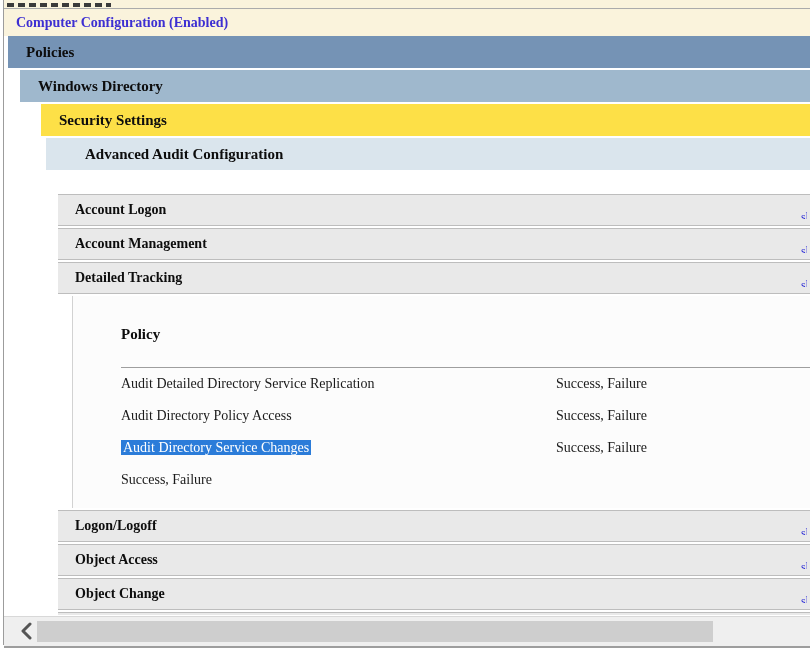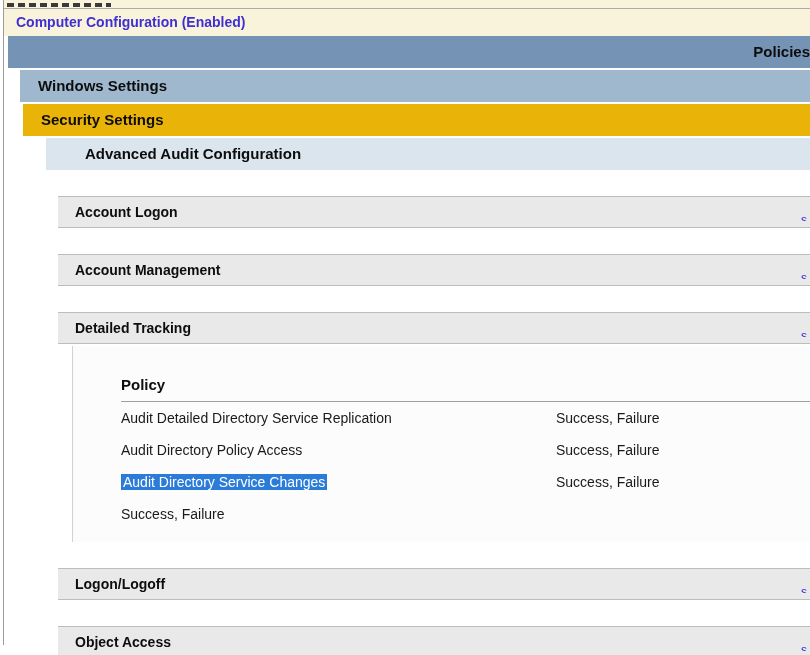--- a/index.html
+++ b/index.html
@@ -1,52 +1,52 @@
 <!DOCTYPE html>
 <html><head>
 <meta charset="utf-8">
 <style>
   html,body{margin:0;padding:0;background:#ffffff;}
   .page{
     width:810px;height:655px;position:relative;overflow:hidden;
-    background:#ffffff;font-family:Liberation Sans, sans-serif;
+    background:#ffffff;font-family:Liberation Serif, serif;
     -webkit-font-smoothing:antialiased;
   }
   .vline{position:absolute;left:3px;top:0;height:645px;width:1px;background:#9C9C9C;}
   .content{padding-left:4px;position:relative;}
 
   
   .top-strip{height:8px;background:#FAF3DC;border-bottom:1px solid #ABABAB;position:relative;}
   .fragment{position:absolute;left:3px;bottom:1px;width:104px;height:4px;
     background:repeating-linear-gradient(90deg,#3a3a3a 0 7px,rgba(0,0,0,0) 7px 11px);}
 
   
   .title-band{height:27px;background:#FAF3DC;color:#3D2FD2;font-weight:bold;
     font-size:14px;line-height:27px;padding-left:12px;}
 
   
   .band{font-weight:bold;font-size:15px;color:#0d0d0d;height:32px;line-height:32px;
     margin-bottom:2px;padding-left:18px;}
-  .band-policies{background:#7593B5;margin-left:4px;text-align:right;}
+  .band-policies{background:#7593B5;margin-left:4px;}
   .band-windows{background:#9FB8CD;margin-left:16px;}
-  .band-security{background:#eab308;margin-left:19px;}
+  .band-security{background:#fde047;margin-left:37px;}
   .band-advanced{background:#DAE5ED;margin-left:42px;margin-bottom:24px;padding-left:39px;}
 
   
   .cat{margin-left:54px;height:30px;line-height:30px;background:#E9E9E9;
     border-top:1px solid #BDBDBD;border-bottom:1px solid #BDBDBD;margin-bottom:2px;
-    font-weight:bold;font-size:14px;color:#0d0d0d;padding-left:17px;position:relative;margin-top:26px;}
+    font-weight:bold;font-size:14px;color:#0d0d0d;padding-left:17px;position:relative;}
   .show-clip{position:absolute;right:3px;top:7px;width:6px;height:17px;overflow:hidden;}
   .show-clip a{color:#2B2BD5;text-decoration:underline;font-size:12px;font-weight:normal;white-space:nowrap;}
 
   
   .table-area{margin-left:68px;background:#FCFCFC;border-left:1px solid #D2D2D2;
     padding:28px 0 12px 48px;margin-bottom:2px;}
   .thead{display:grid;grid-template-columns:435px 1fr;border-bottom:1px solid #9E9E9E;
-    padding-bottom:8px;}
+    padding-bottom:24px;}
   .th{font-weight:bold;font-size:15px;color:#0d0d0d;}
   .trow{display:grid;grid-template-columns:435px 1fr;height:32px;line-height:32px;
     font-size:14px;color:#1a1a1a;}
   .trow .cell{white-space:nowrap;overflow:hidden;}
   .sel{background:#2B7CD9;color:#ffffff;padding:0 2px;}
   .thead{margin-top:2px;}
   .trow:first-of-type{margin-top:4px;}
 
   .sliver{margin-left:54px;height:2px;background:#E9E9E9;border-top:1px solid #BDBDBD;}
 
@@ -68,21 +68,21 @@
     </div>
 
     <div class="title-band">
       <span>Computer Configuration (Enabled)</span>
     </div>
 
     <div class="band band-policies">
       <span>Policies</span>
     </div>
     <div class="band band-windows">
-      <span>Windows Settings</span>
+      <span>Windows Directory</span>
     </div>
     <div class="band band-security">
       <span>Security Settings</span>
     </div>
     <div class="band band-advanced">
       <span>Advanced Audit Configuration</span>
     </div>
 
     <div class="cat">
       <span>Account Logon</span>

